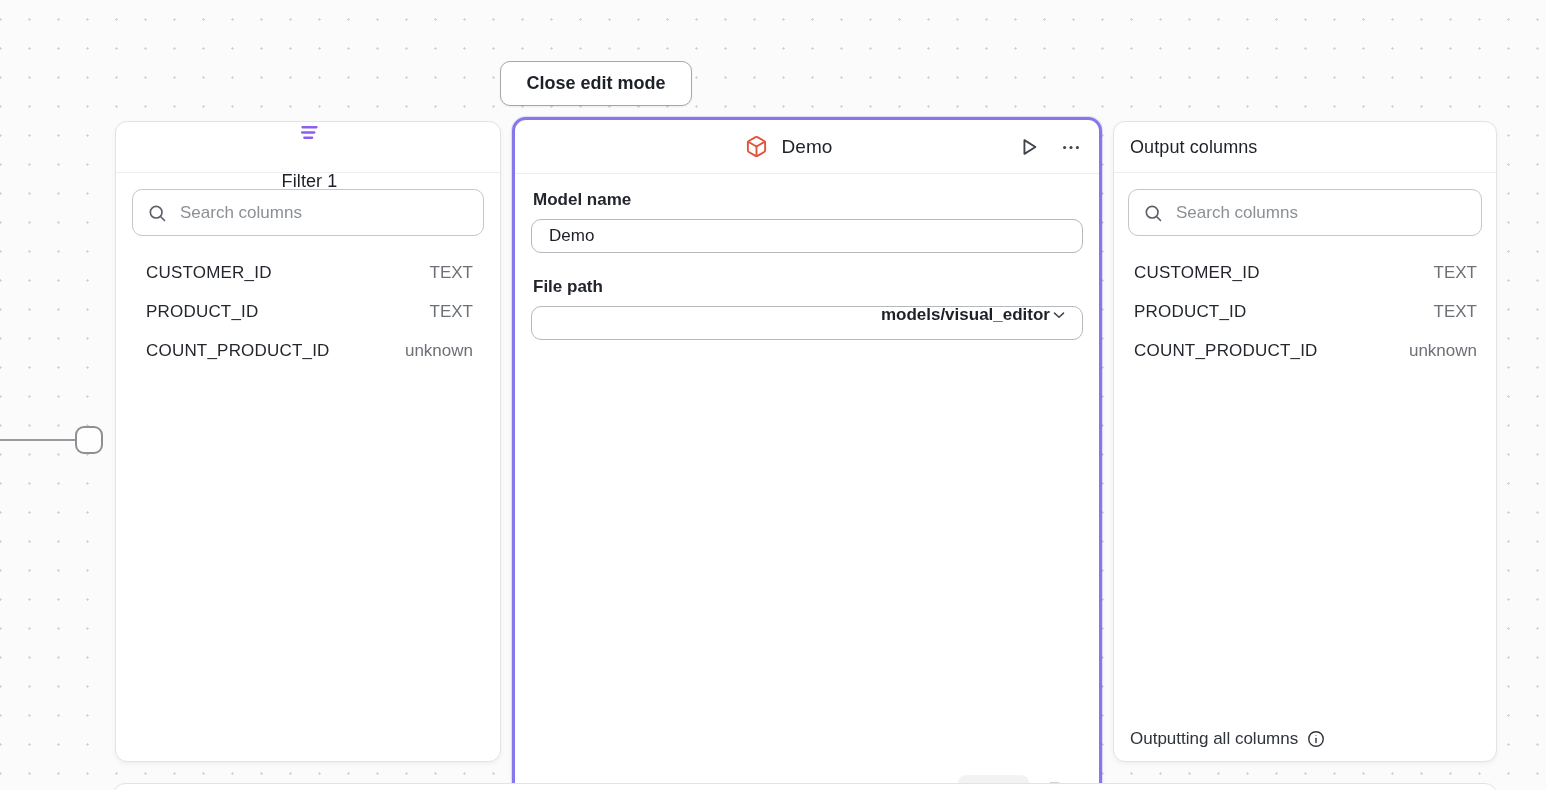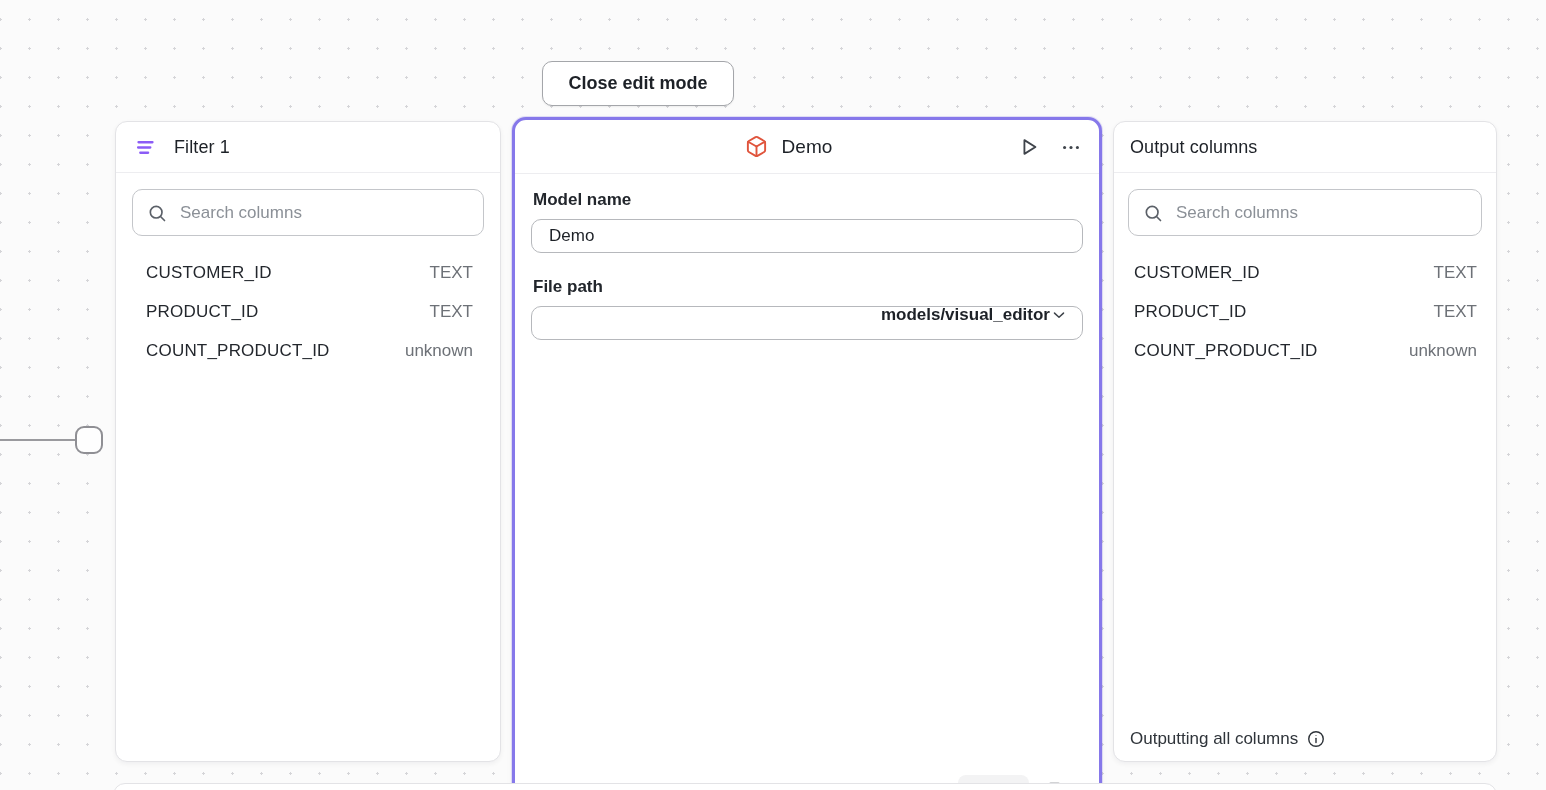--- a/index.html
+++ b/index.html
@@ -24,21 +24,21 @@
   .edge-port {
     position: absolute; left: 75px; top: 426px;
     width: 28px; height: 28px;
     background: #fefefe;
     border: 2px solid #8f8f94;
     border-radius: 9px;
   }
 
   
   .close-btn {
-    position: absolute; left: 542px; top: 61px;
+    position: absolute; left: 500px; top: 61px;
     width: 192px; height: 45px;
     background: #ffffff;
     border: 1px solid #a4a6aa;
     border-radius: 10px;
     font-family: "Liberation Sans", sans-serif;
     font-size: 18px; font-weight: 700; color: #1d2127;
     box-shadow: 0 1px 2px rgba(0,0,0,.06);
     cursor: pointer;
   }
 
@@ -78,21 +78,21 @@
     display: flex; align-items: center; justify-content: space-between;
     height: 39px; font-size: 17px; cursor: default;
   }
   .col-name { color: #23272d; letter-spacing: .2px; }
   .col-type { color: #6d7177; }
   .panel-filter .col-row { padding: 0 11px 0 14px; }
   .panel-output .col-row { padding: 0 5px 0 6px; }
 
   
   .panel-filter { left: 115px; top: 121px; width: 386px; height: 641px; }
-  .panel-filter .panel-header { gap: 18px; padding-left: 19px; }
+  .panel-filter .panel-header { gap: 28px; padding-left: 19px; flex-direction: column; }
 
   
   .panel-model {
     left: 512px; top: 117px; width: 590px; height: 700px;
     border: 3px solid #8678ea; border-radius: 14px;
     box-shadow: 0 0 0 1px rgba(134,120,234,.22), 0 2px 6px rgba(25,25,35,.05);
   }
   .panel-model .panel-header { position: relative; height: 54px; }
   .model-title-group {
     position: absolute; left: 0; right: 0; top: 0; bottom: 0;

